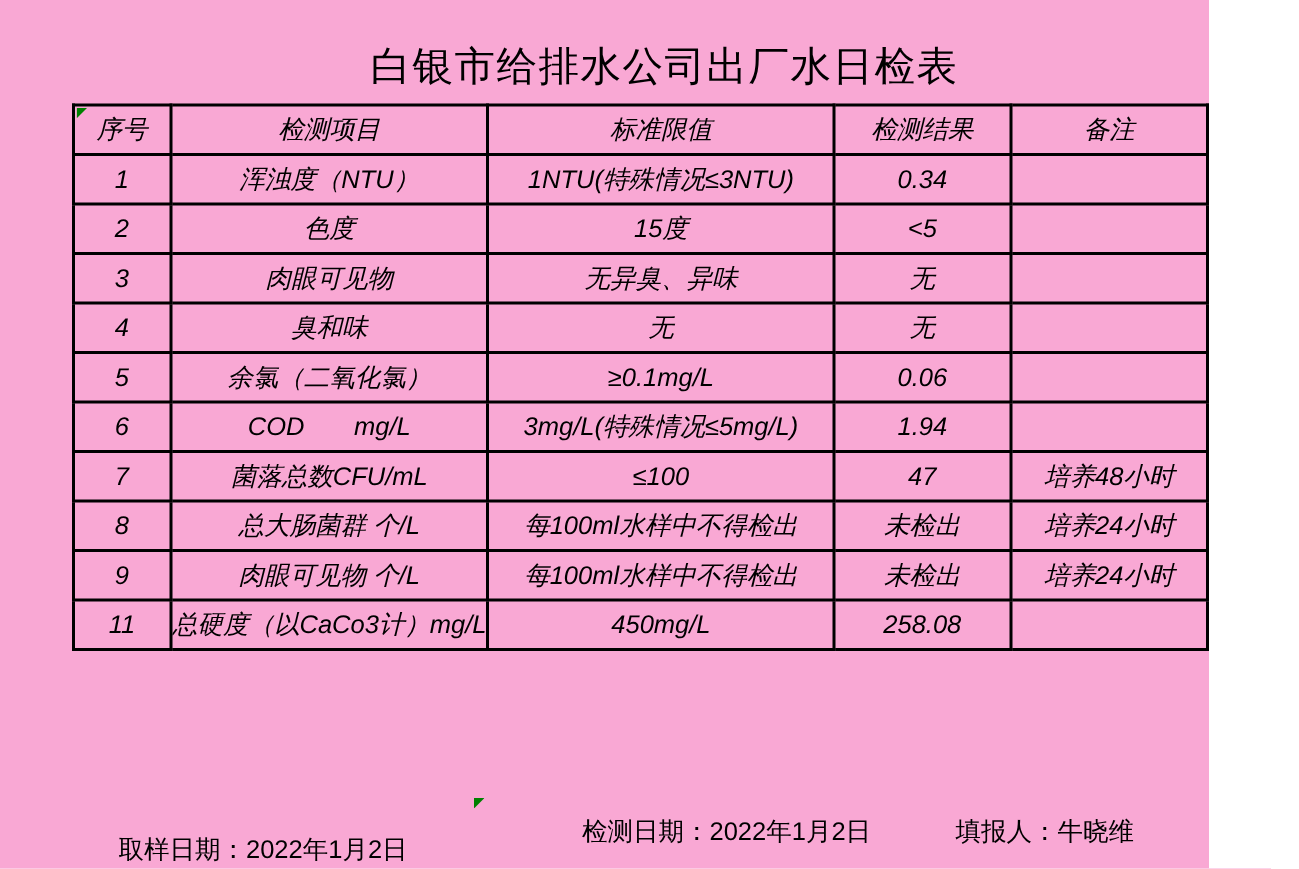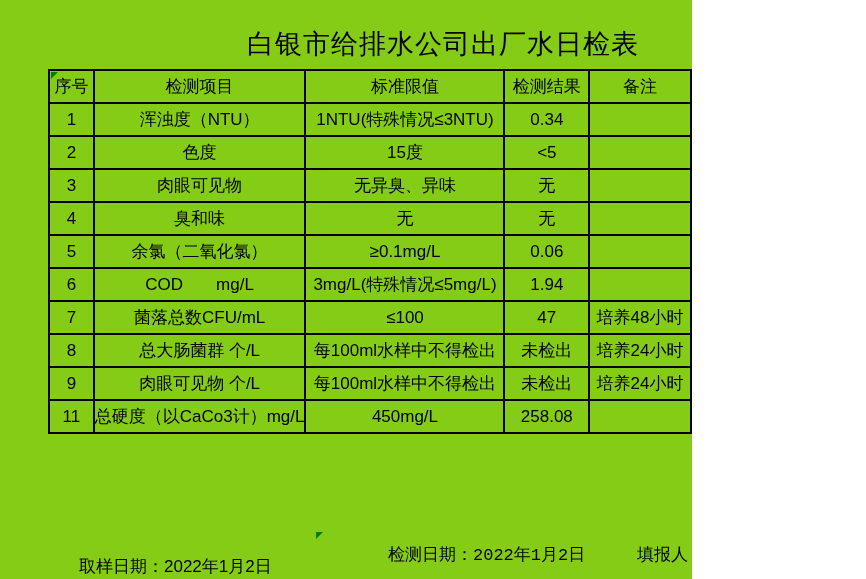--- a/index.html
+++ b/index.html
@@ -1,41 +1,42 @@
 <!DOCTYPE html>
 <html><head>
 <meta charset="utf-8">
 <style>
   * { margin: 0; padding: 0; box-sizing: border-box; }
   body { background: #ffffff; font-family: "Liberation Sans", "DejaVu Sans", sans-serif; }
   .page {
     position: relative;
-    width: 692px;
+    width: 806px;
     height: 579px;
-    background: #84cc16;
+    background: #f9a8d4;
     overflow: hidden;
     color: #000000;
   }
   .page-title {
     position: absolute;
     top: 26px;
     left: 56px;
     width: 774px;
     text-align: center;
     font-size: 27px;
     font-weight: normal;
     letter-spacing: 1px;
     white-space: pre;
   }
   table.daily-table {
     position: absolute;
     left: 48px;
     top: 69px;
     border-collapse: collapse;
     table-layout: fixed;
+    font-style: italic;
   }
   table.daily-table th,
   table.daily-table td {
     border: 2px solid #000000;
     height: 33px;
     text-align: center;
     vertical-align: middle;
     font-size: 17px;
     font-weight: normal;
     white-space: pre;
@@ -51,21 +52,21 @@
   .indicator-top-left { left: 51px; top: 72px; }
   .indicator-bottom   { left: 316px; top: 532px; }
   .footer-line {
     position: absolute;
     top: 543px;
     height: 20px;
     font-size: 17px;
     white-space: pre;
   }
   .footer-sampling { left: 79px; margin-top: 12px; }
-  .footer-testing  { left: 388px; font-family: Liberation Mono, monospace; }
+  .footer-testing  { left: 388px; }
   .footer-reporter { left: 637px; }
 </style>
 </head>
 <body>
 
 <div class="page">
 
   <div class="page-title">白银市给排水公司出厂水日检表</div>
 
   <table class="daily-table">

